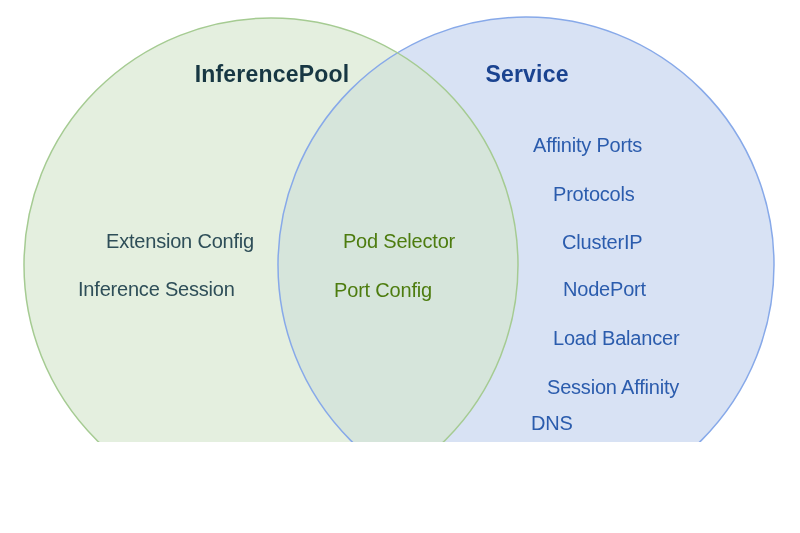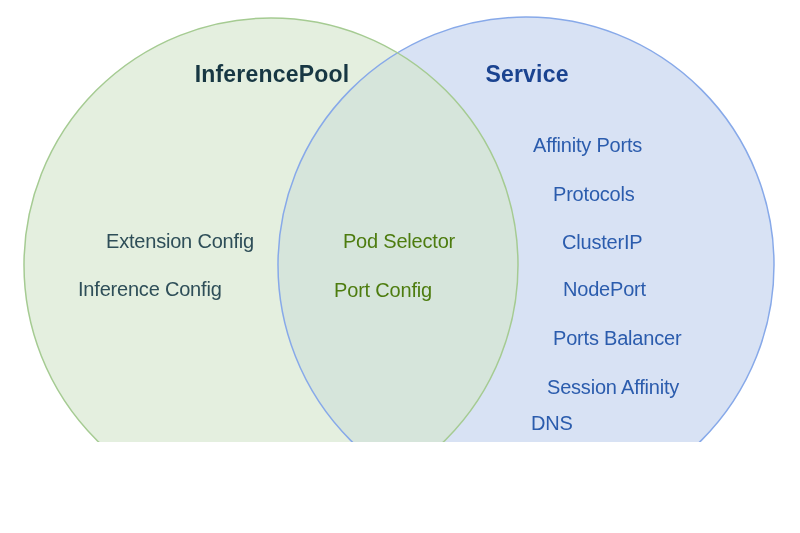--- a/index.html
+++ b/index.html
@@ -71,26 +71,26 @@
     <circle cx="526" cy="265" r="248" fill="none" stroke-width="1.5" stroke="#87a9e9"></circle>
 
     <circle cx="271" cy="265" r="247" fill="none" stroke-width="1.5" stroke="#a5cb92"></circle>
   </svg>
 
   <div class="label title left-title">InferencePool</div>
 
   <div class="label title right-title">Service</div>
 
   <div class="label item left-item l1">Extension Config</div>
-  <div class="label item left-item l2">Inference Config</div>
+  <div class="label item left-item l2">Inference Session</div>
 
   <div class="label item mid-item m1">Pod Selector</div>
   <div class="label item mid-item m2">Port Config</div>
 
   <div class="label item right-item r1">Affinity Ports</div>
   <div class="label item right-item r2">Protocols</div>
   <div class="label item right-item r3">ClusterIP</div>
   <div class="label item right-item r4">NodePort</div>
-  <div class="label item right-item r5">Ports Balancer</div>
+  <div class="label item right-item r5">Load Balancer</div>
   <div class="label item right-item r6">Session Affinity</div>
   <div class="label item right-item r7">DNS</div>
 
 </div>
 
 </body></html>

